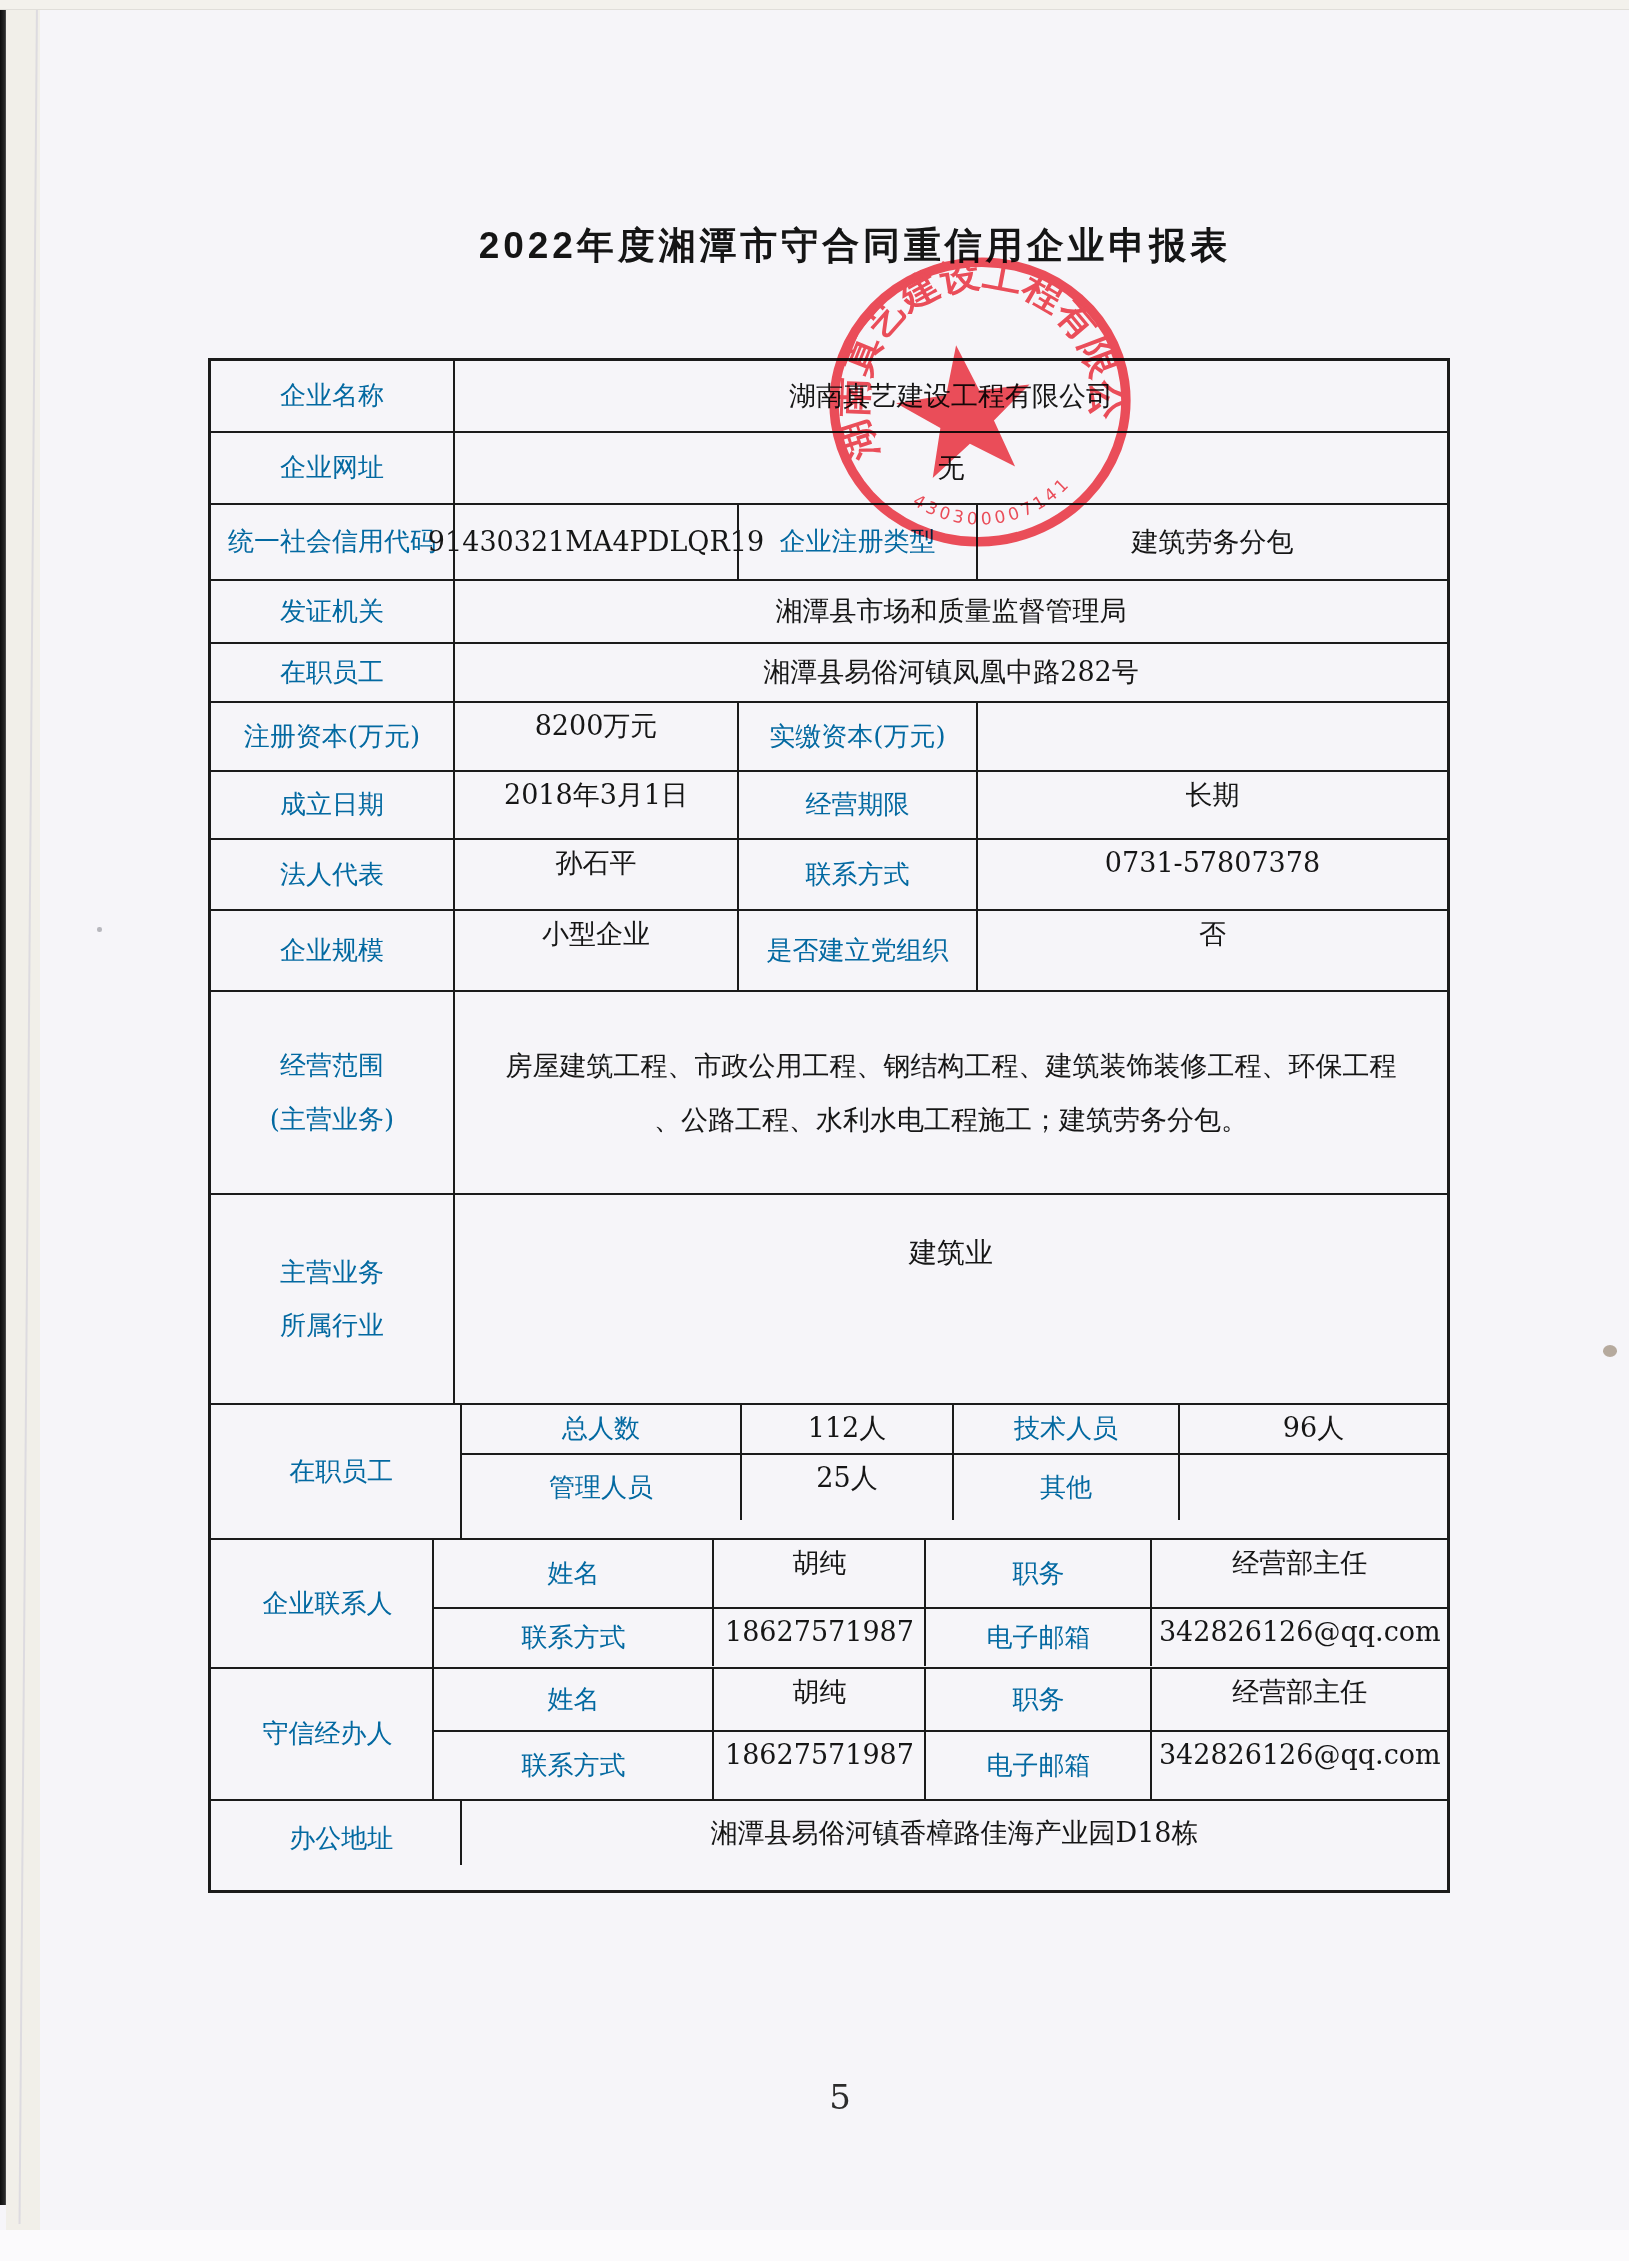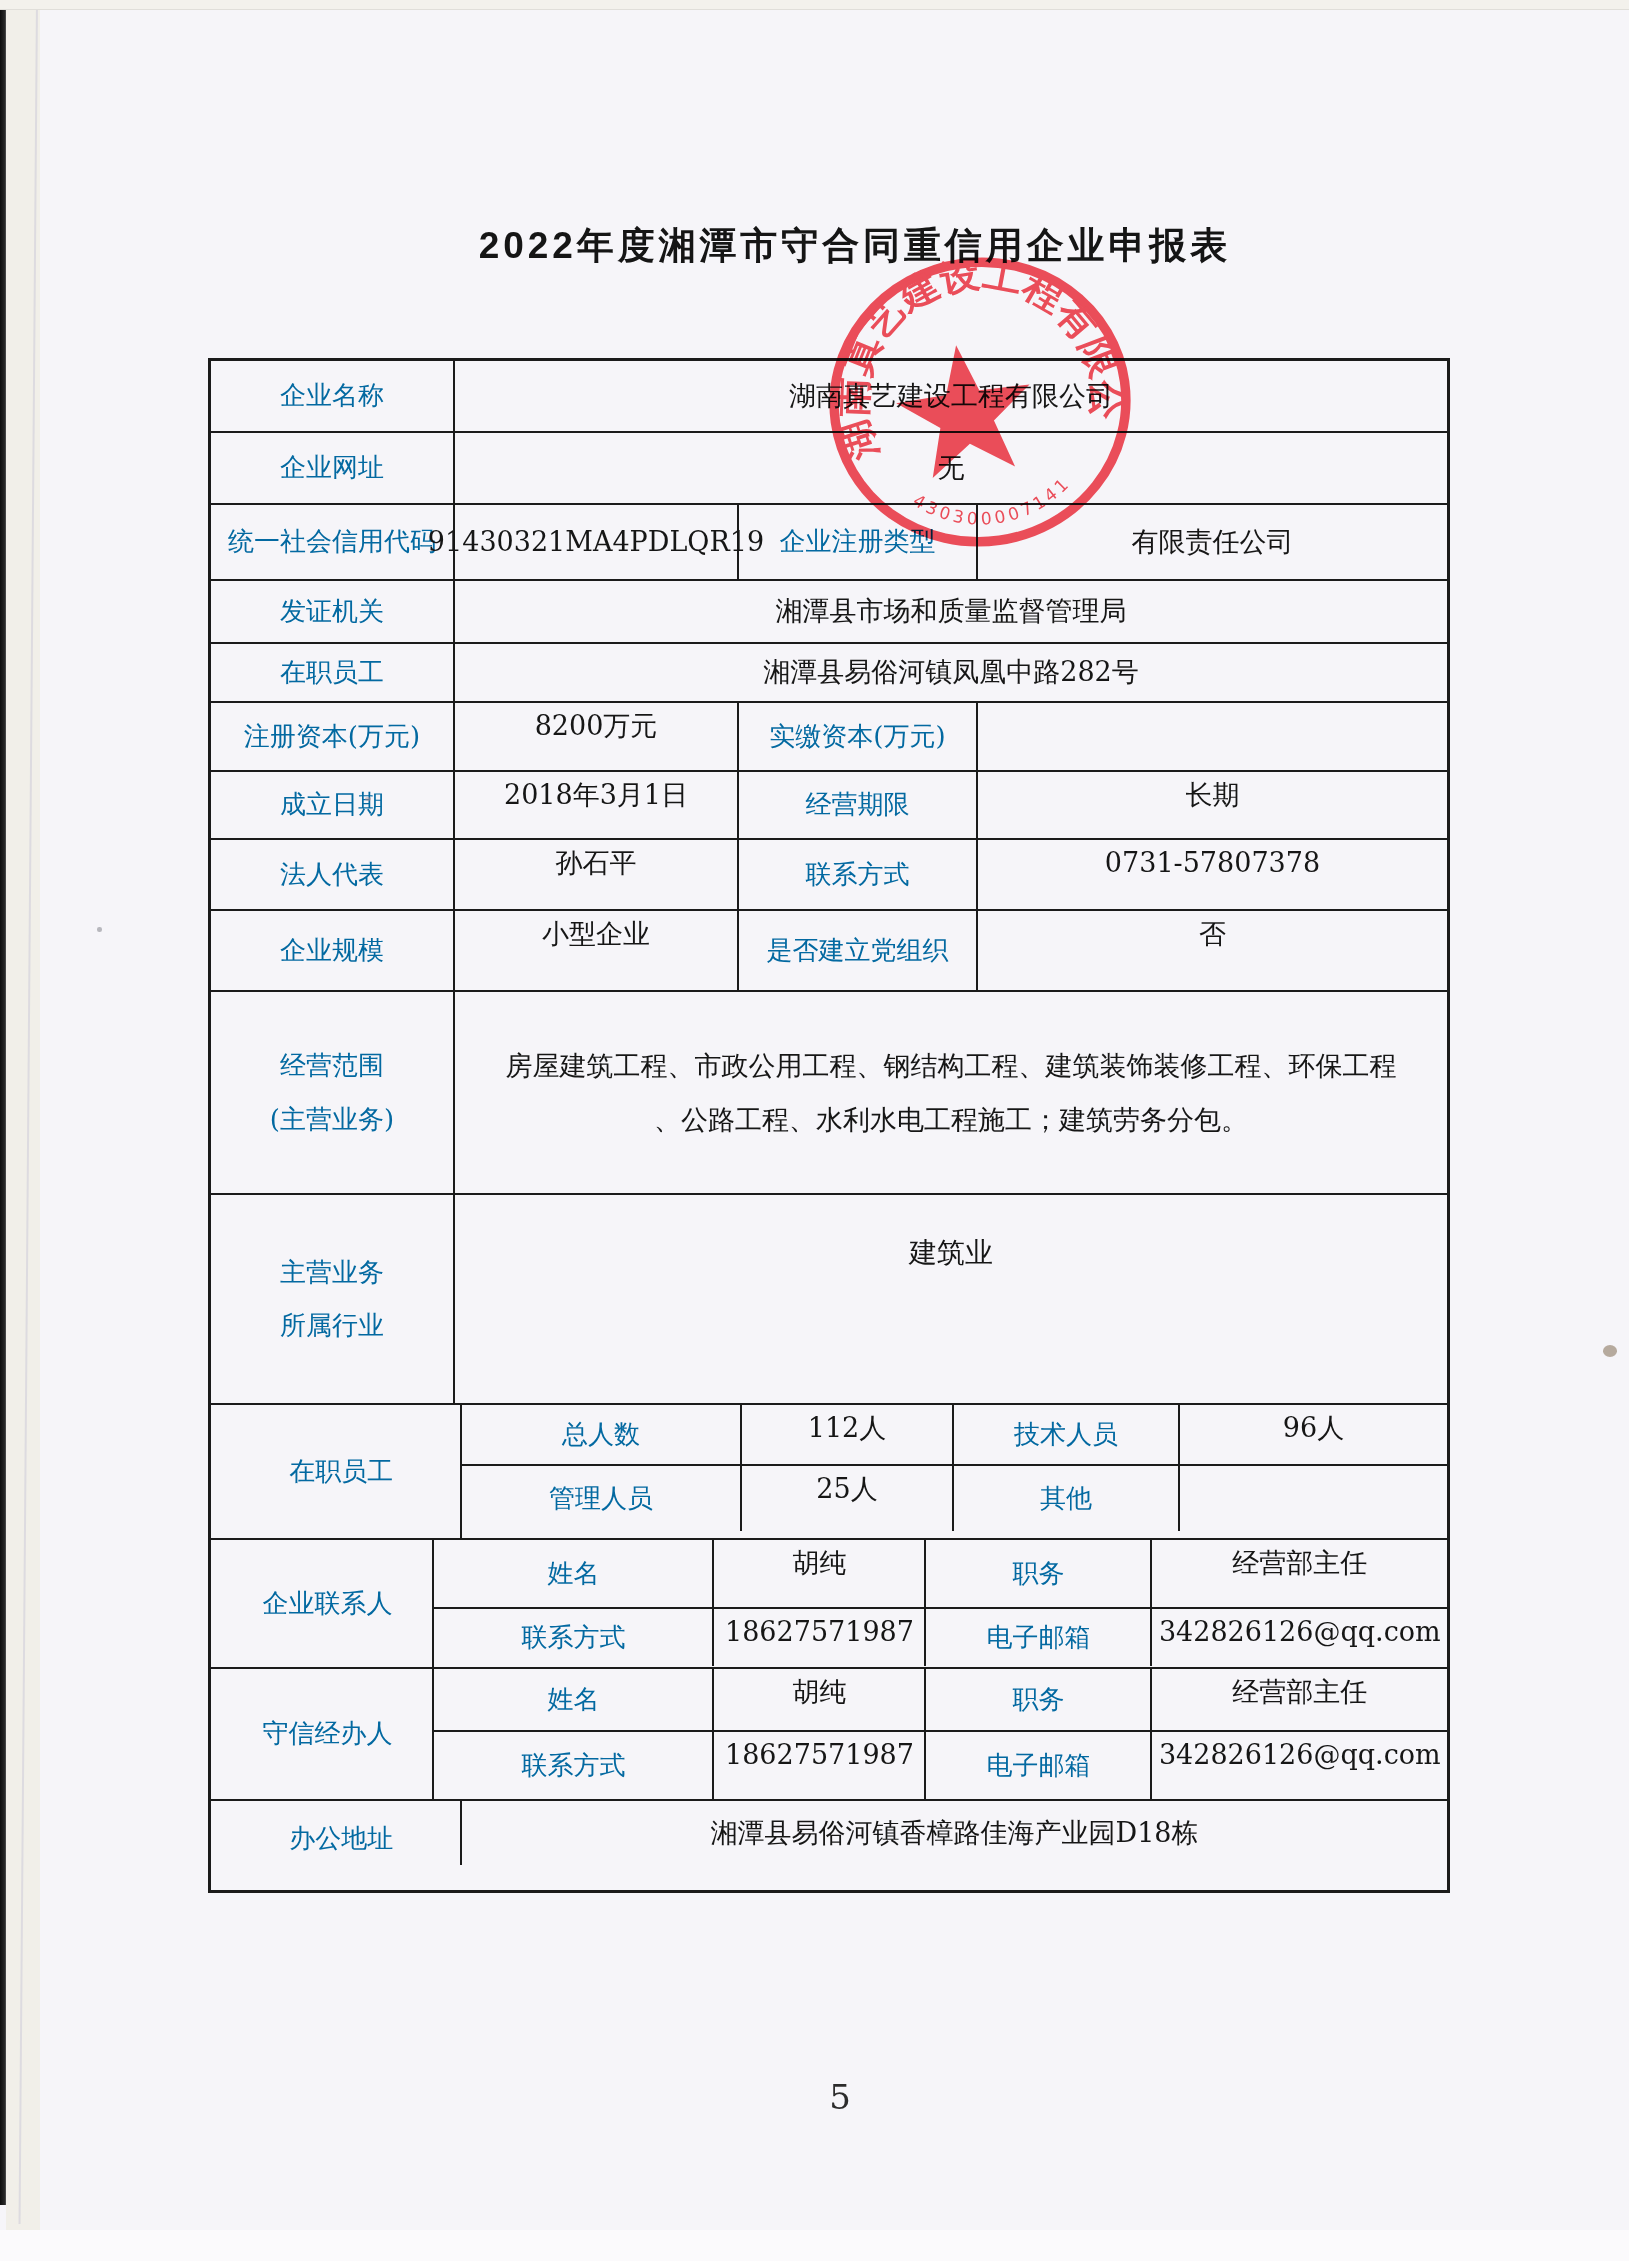--- a/index.html
+++ b/index.html
@@ -85,21 +85,21 @@
 
     <div class="row" style="height:72px">
       <div class="cell label w-label">企业网址</div>
       <div class="cell value grow">无</div>
     </div>
 
     <div class="row" style="height:76px">
       <div class="cell label w-label">统一社会信用代码</div>
       <div class="cell value w-c2">91430321MA4PDLQR19</div>
       <div class="cell label w-c3">企业注册类型</div>
-      <div class="cell value grow">有限责任公司</div>
+      <div class="cell value grow">建筑劳务分包</div>
     </div>
 
     <div class="row" style="height:63px">
       <div class="cell label w-label">发证机关</div>
       <div class="cell value grow">湘潭县市场和质量监督管理局</div>
     </div>
 
     <div class="row" style="height:59px">
       <div class="cell label w-label">在职员工</div>
       <div class="cell value grow">湘潭县易俗河镇凤凰中路282号</div>
@@ -142,21 +142,21 @@
 
     <div class="row" style="height:210px">
       <div class="cell label w-label pre lh-wide">主营业务
 所属行业</div>
       <div class="cell value grow" style="align-items:flex-start;padding-top:39px;font-size:28px">建筑业</div>
     </div>
 
     <div class="grouprow" style="height:135px">
       <div class="cell label w-glabel">在职员工</div>
       <div class="gcol">
-        <div class="subrow first" style="height:61px">
+        <div class="subrow first" style="height:50px">
           <div class="cell label w-d2">总人数</div>
           <div class="cell value v-top w-d3">112人</div>
           <div class="cell label w-d4">技术人员</div>
           <div class="cell value v-top grow">96人</div>
         </div>
         <div class="subrow" style="height:65px">
           <div class="cell label w-d2">管理人员</div>
           <div class="cell value v-top w-d3">25人</div>
           <div class="cell label w-d4">其他</div>
           <div class="cell value v-top grow"></div>

